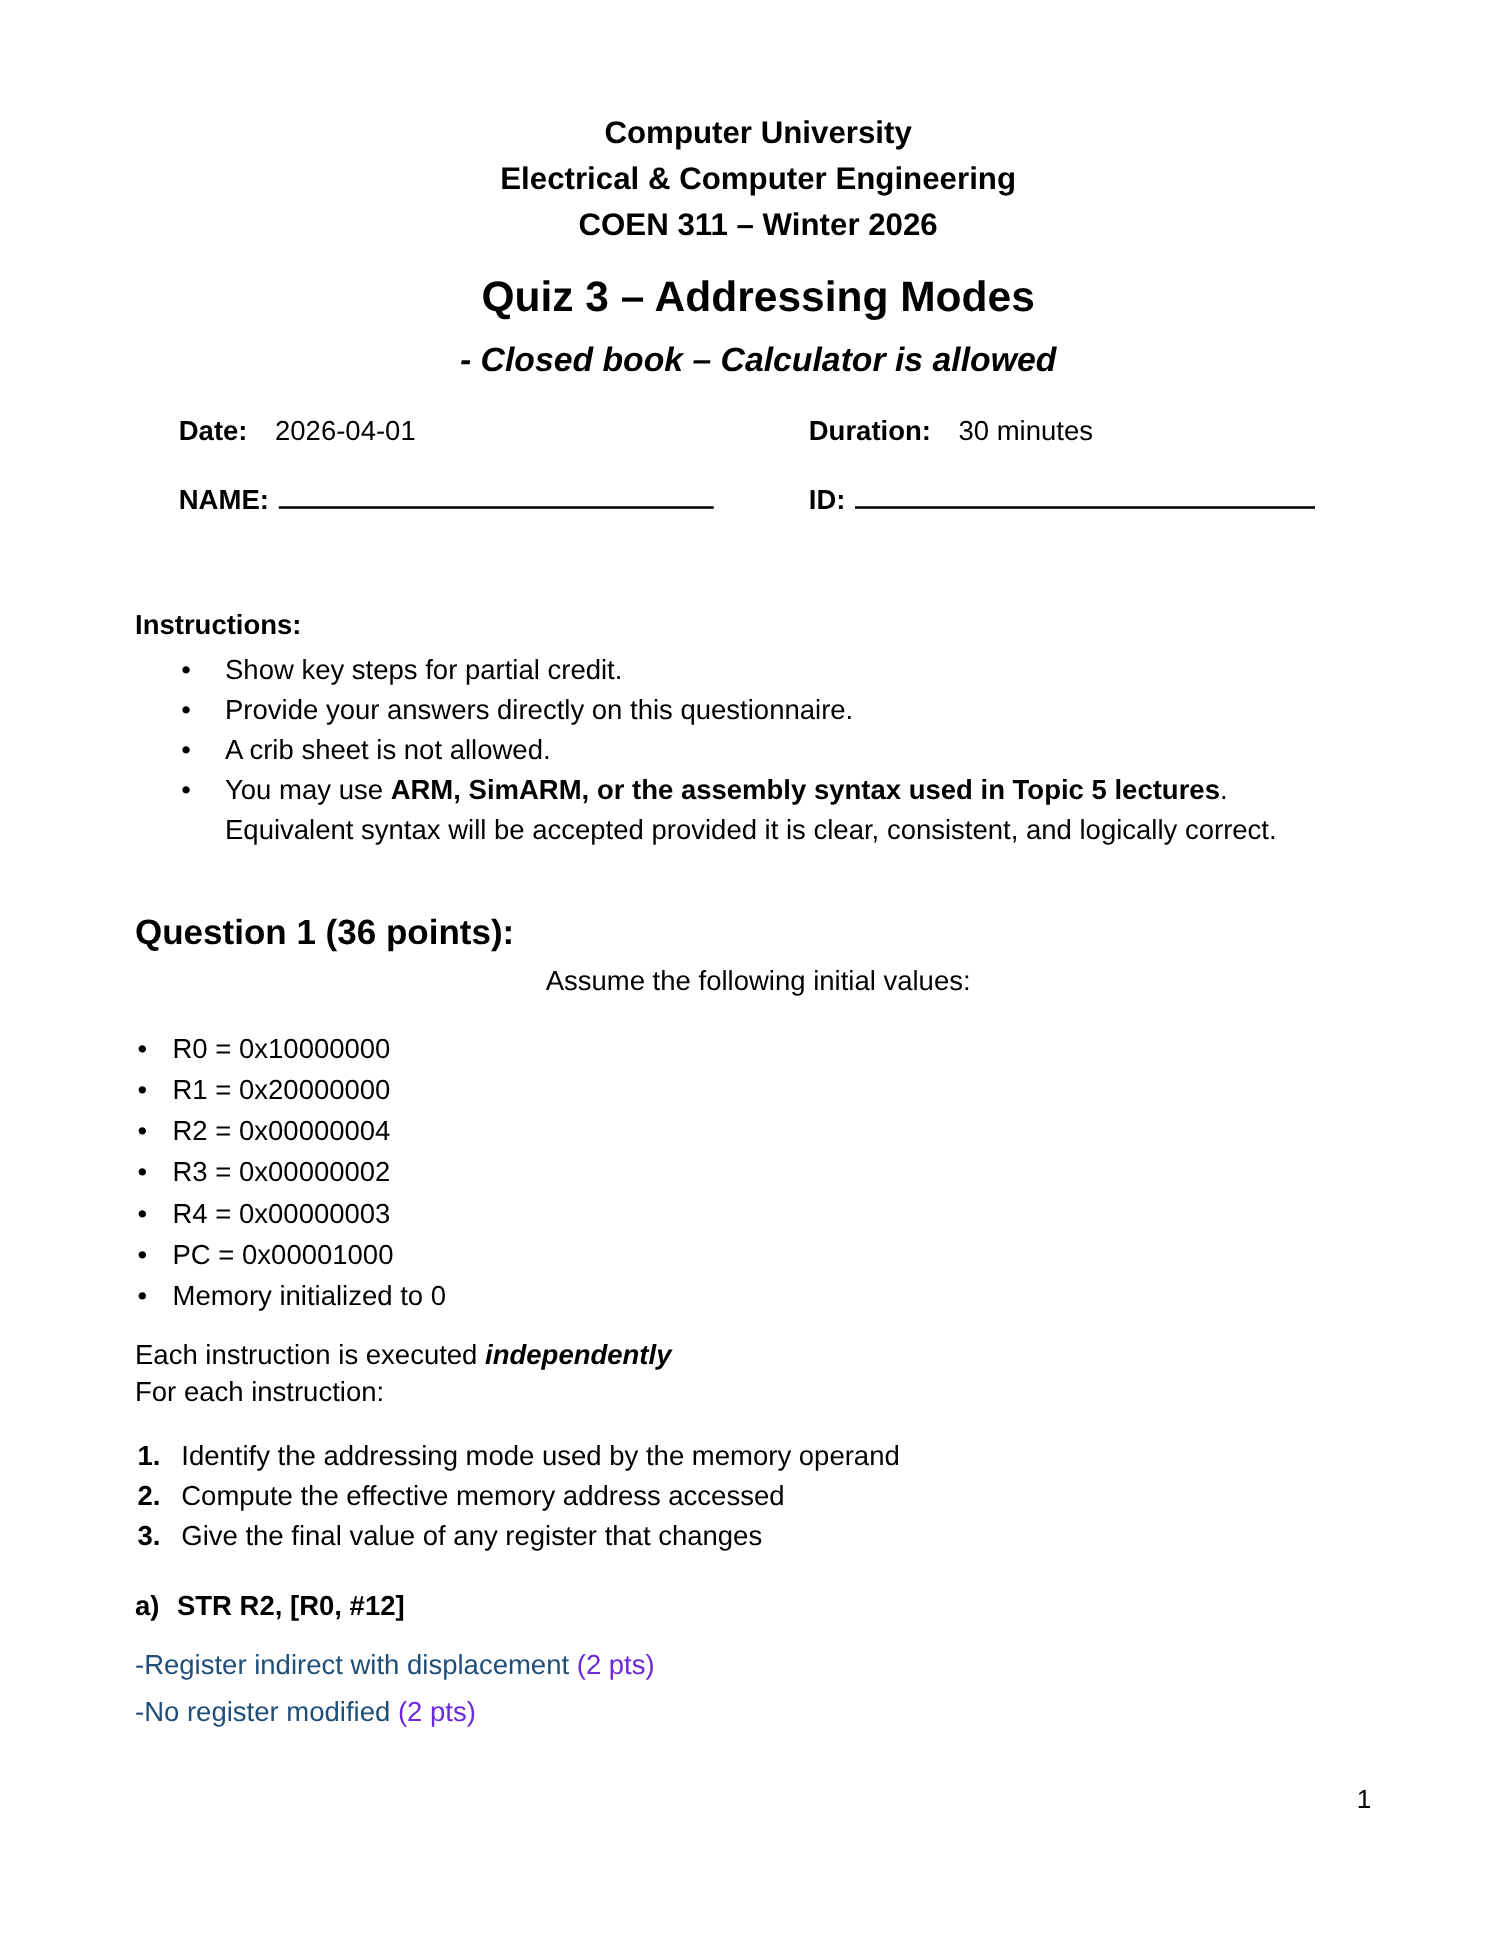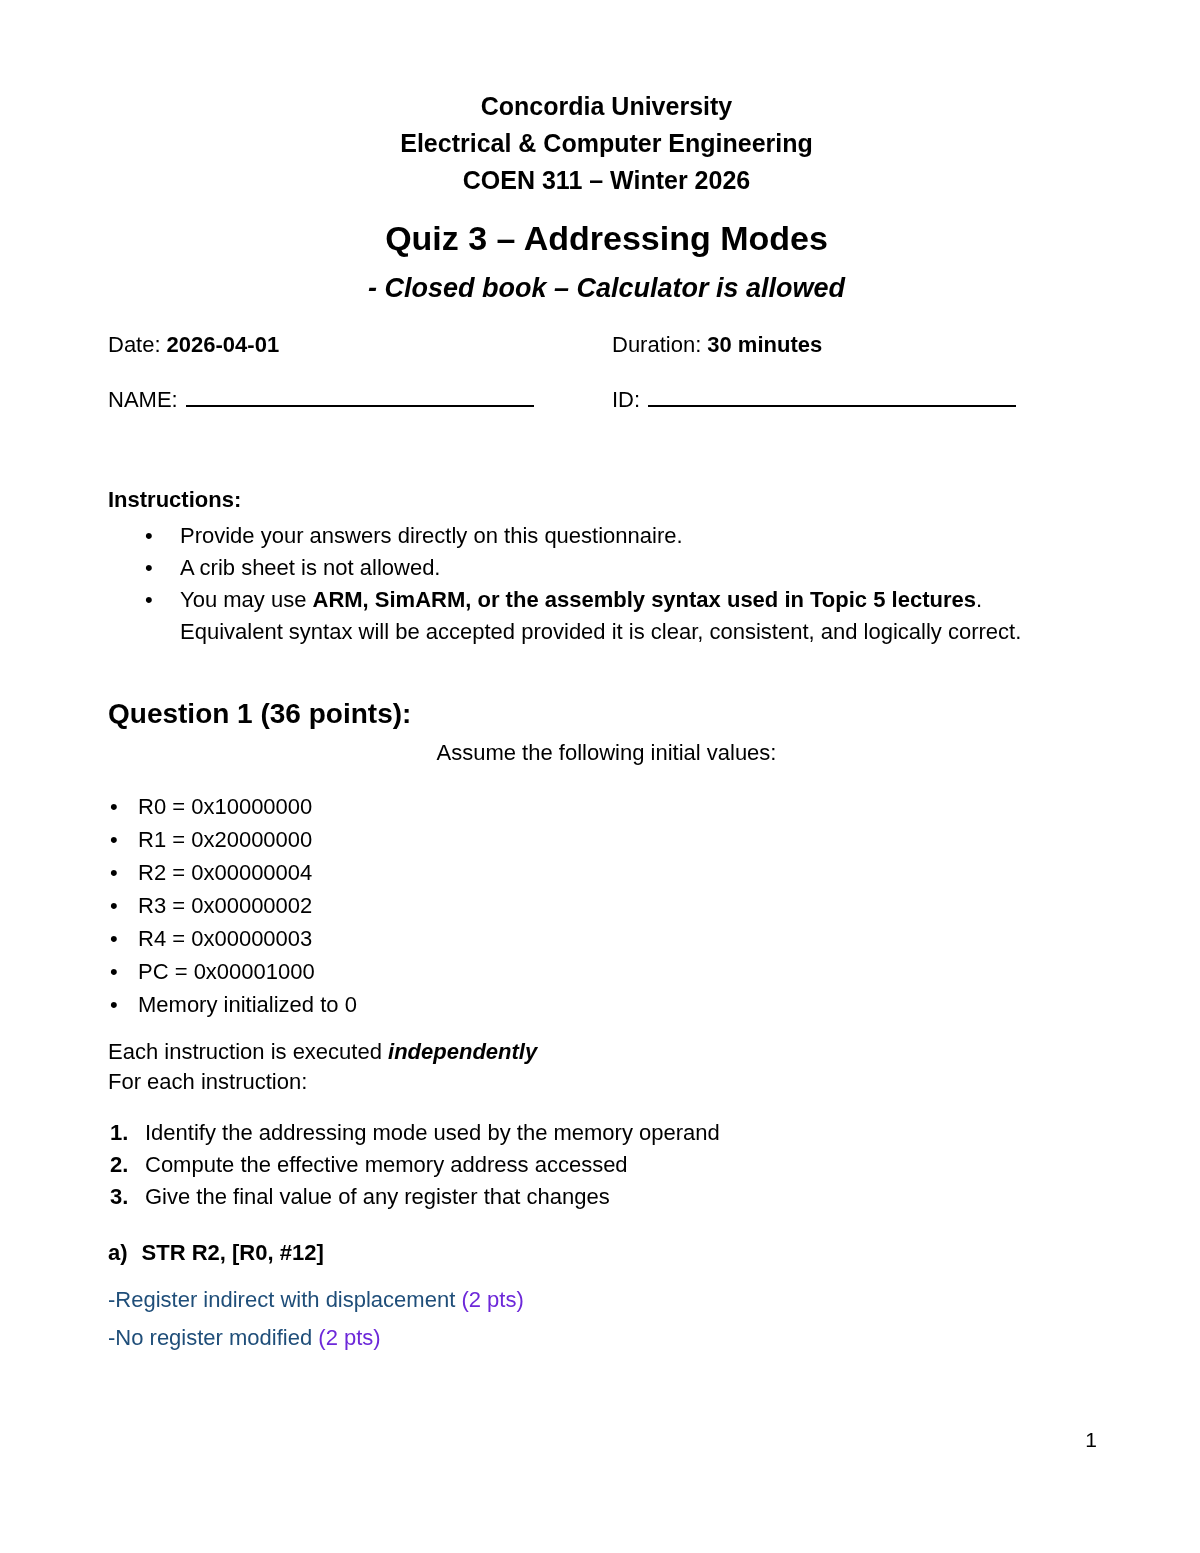--- a/index.html
+++ b/index.html
@@ -42,22 +42,22 @@
   }
   
   .meta-row {
     display: flex;
     align-items: flex-end;
     line-height: 28px;
   }
   .meta-row.first { margin-top: 26px; }
   .meta-row.second { margin-top: 24px; }
   .meta-left { width: 504px; flex: 0 0 504px; }
-  .meta-label { font-weight: normal; }
-  .meta-value { margin-left: 6px; font-weight: bold; }
+  .meta-label { font-weight: bold; margin-left: 35px; }
+  .meta-value { margin-left: 22px; }
   .blank-line {
     display: inline-block;
     border-bottom: 2px solid #000000;
     height: 22px;
     vertical-align: baseline;
     margin-left: 8px;
   }
   .blank-line.name-blank { width: 348px; }
   .blank-line.id-blank   { width: 368px; }
   
@@ -161,21 +161,21 @@
     font-size: 21px;
     color: #000000;
   }
 </style>
 </head>
 <body>
 
 <div class="page">
 
   <div class="doc-header">
-    <div class="hline">Concordia University</div>
+    <div class="hline">Computer University</div>
     <div class="hline">Electrical &amp; Computer Engineering</div>
     <div class="hline">COEN 311 – Winter 2026</div>
     <div class="doc-title">Quiz 3 – Addressing Modes</div>
     <div class="doc-subtitle">- Closed book – Calculator is allowed</div>
   </div>
 
   <div class="meta-row first">
     <div class="meta-left">
       <span class="meta-label">Date:</span><span class="meta-value">2026-04-01</span>
     </div>
@@ -189,20 +189,21 @@
       <span class="meta-label">NAME:</span><span class="blank-line name-blank"></span>
     </div>
     <div class="meta-right">
       <span class="meta-label">ID:</span><span class="blank-line id-blank"></span>
     </div>
   </div>
 
   <div class="instructions-heading">Instructions:</div>
 
   <ul class="instr-list">
+    <li>Show key steps for partial credit.</li>
     <li>Provide your answers directly on this questionnaire.</li>
     <li>A crib sheet is not allowed.</li>
     <li>
       <span>You may use </span><span style="font-weight:bold">ARM, SimARM, or the assembly syntax used in Topic 5 lectures</span><span>.</span>
       <div>Equivalent syntax will be accepted provided it is clear, consistent, and logically correct.</div>
     </li>
   </ul>
 
   <div class="q-heading">Question 1 (36 points):</div>
   <div class="q-intro">Assume the following initial values:</div>

